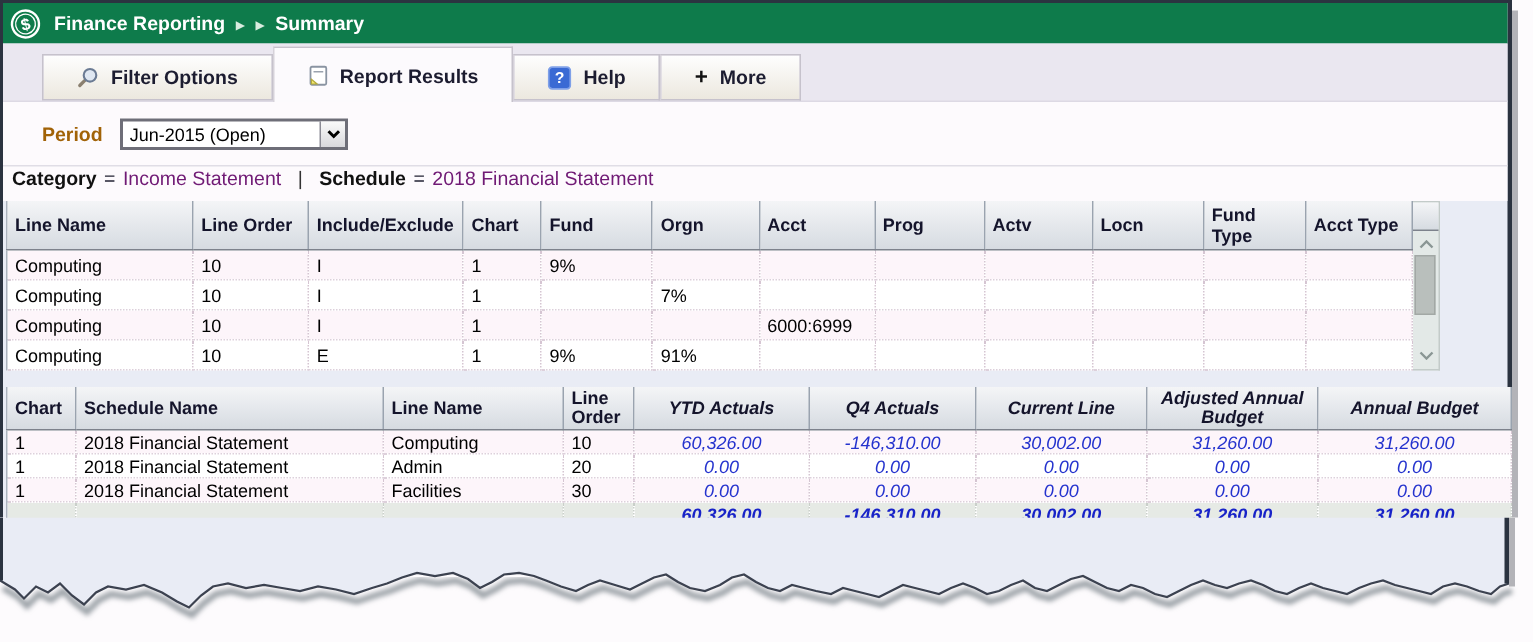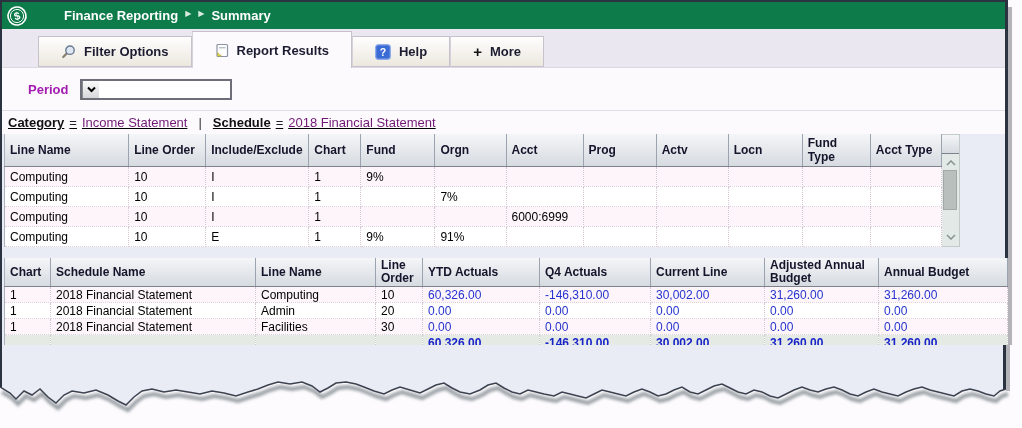--- a/index.html
+++ b/index.html
@@ -8,57 +8,57 @@
 
   
   #win { position:absolute; left:0; top:0; width:1008px; height:345px;
          border-top:2px solid #2b3340; border-left:2px solid #2b3340; border-right:3px solid #2b3340;
          background:#e9ecf5; }
   #win-shadow { position:absolute; left:1008px; top:7px; width:4px; height:338px; background:#b3b3b8; }
 
   
   .greenbar { height:27px; background:#0e7b4b; display:flex; align-items:center; padding-left:4px; }
   .coin { width:22px; height:22px; margin-right:8px; flex:0 0 auto; }
-  .crumbs { display:flex; gap:7px; color:#ffffff; font-size:13px; font-weight:bold;margin-left:28px; }
+  .crumbs { display:flex; align-items:center; gap:7px; color:#ffffff; font-size:13px; font-weight:bold; }
   .crumb-arrow { font-size:8px; color:#d9ecdf; font-weight:normal; padding-top:1px; }
 
   
-  .tabstrip { height:39px; background:#eae7f0; display:flex; align-items:flex-end; padding-left:36px; position:relative; border-bottom:1px solid #ddd9e4; }
+  .tabstrip { height:39px; background:#eae7f0; display:flex; align-items:flex-end; padding-left:26px; position:relative; border-bottom:1px solid #ddd9e4; }
   .tab { display:flex; align-items:center; justify-content:center; gap:8px;
          height:31px; padding:0 22px; margin-bottom:0;
          background:linear-gradient(#fefefe,#ece8df);
          border:1px solid #c6c2cc; border-left-color:#d6d2da;
          font-size:13px; font-weight:bold; color:#1c1c30; cursor:default; }
   .tab.first { border-left-color:#c6c2cc; }
   .tab.active { height:37px; margin-bottom:-1px; background:#fcfafd; border-bottom:none; z-index:2; }
   .tab .ticon { flex:0 0 auto; display:inline-block; }
   .plus-glyph { font-size:15px; font-weight:900; color:#111; line-height:1; }
 
   
   .period-section { height:42px; background:#fdfafd; display:flex; align-items:center; padding-left:26px; }
-  .period-label { font-size:13px; font-weight:bold; color:#a21caf; margin-right:12px; }
+  .period-label { font-size:13px; font-weight:bold; color:#a16207; margin-right:12px; }
   .combo { display:flex; width:152px; height:21px; border:2px solid #6e6e78; background:#fff; align-items:stretch; }
   .combo-text { flex:1; font-size:12px; color:#000; padding:2px 3px 0 4px; white-space:nowrap; overflow:hidden; }
   .combo-btn { width:17px; background:linear-gradient(#fafafa,#d8d8dc); border-left:1px solid #8b8b95; display:flex; align-items:center; justify-content:center; }
 
   
-  .category-row { height:24px; background:#fdfafd; border-top:1px solid #e0dde6; display:flex; align-items:center; padding-left:6px; font-size:13px; gap:5px;text-decoration:underline; }
+  .category-row { height:24px; background:#fdfafd; border-top:1px solid #e0dde6; display:flex; align-items:flex-start; padding-left:6px; font-size:13px; gap:5px; }
   .ctx-label { font-weight:bold; color:#111; }
   .ctx-eq { color:#222233; }
   .ctx-value { color:#701a75; }
   .ctx-div { color:#333; padding:0 6px; }
 
   
   table { border-collapse:collapse; table-layout:fixed; background:#fff; }
   th { background:linear-gradient(#f4f5f7,#d6dbe1); font-size:12px; font-weight:bold; color:#14142b;
        text-align:left; padding:2px 5px; border-right:1px solid #9aa3af; border-bottom:1px solid #7d828c;
        vertical-align:middle; white-space:normal; overflow:hidden; }
   td { font-size:12px; color:#000; padding:1px 5px; border-right:1px dotted #d5c5d2; border-bottom:1px dotted #ddd0db;
        white-space:nowrap; overflow:hidden; }
-  .num { text-align:left; }
+  .num { text-align:center;font-style:italic; }
   tbody tr:nth-child(odd) td { background:#fdf5fa; }
   tbody tr:nth-child(even) td { background:#ffffff; }
   tbody tr td.num { color:#2533ce; }
 
   
   .grid1 { margin-left:2px; margin-top:0; display:flex; width:956px; }
   #crit-table { width:938px; border-left:1px solid #aab2bd; }
   #crit-table td { height:20px; }
   .vscroll { width:18px; display:flex; flex-direction:column; background:#e3e9e7; border:1px solid #c3cbc9; border-left:none; }
   .scroll-corner { height:19px; background:linear-gradient(#f4f5f7,#d6dbe1); border-bottom:1px solid #7d828c; }
@@ -126,20 +126,21 @@
       </div>
       <div class="tab">
         <span class="plus-glyph">+</span>
         <span>More</span>
       </div>
     </div>
 
     <div class="period-section">
       <span class="period-label">Period</span>
       <div class="combo">
+        <span class="combo-text">Jun-2015 (Open)</span>
         <span class="combo-btn">
           <svg width="9" height="7" viewBox="0 0 9 7">
               <polyline points="1,1.5 4.5,5 8,1.5" fill="none" stroke="#000" stroke-width="2"></polyline>
             </svg>
         </span>
       </div>
     </div>
 
     <div class="category-row">
       <span class="ctx-label">Category</span>

